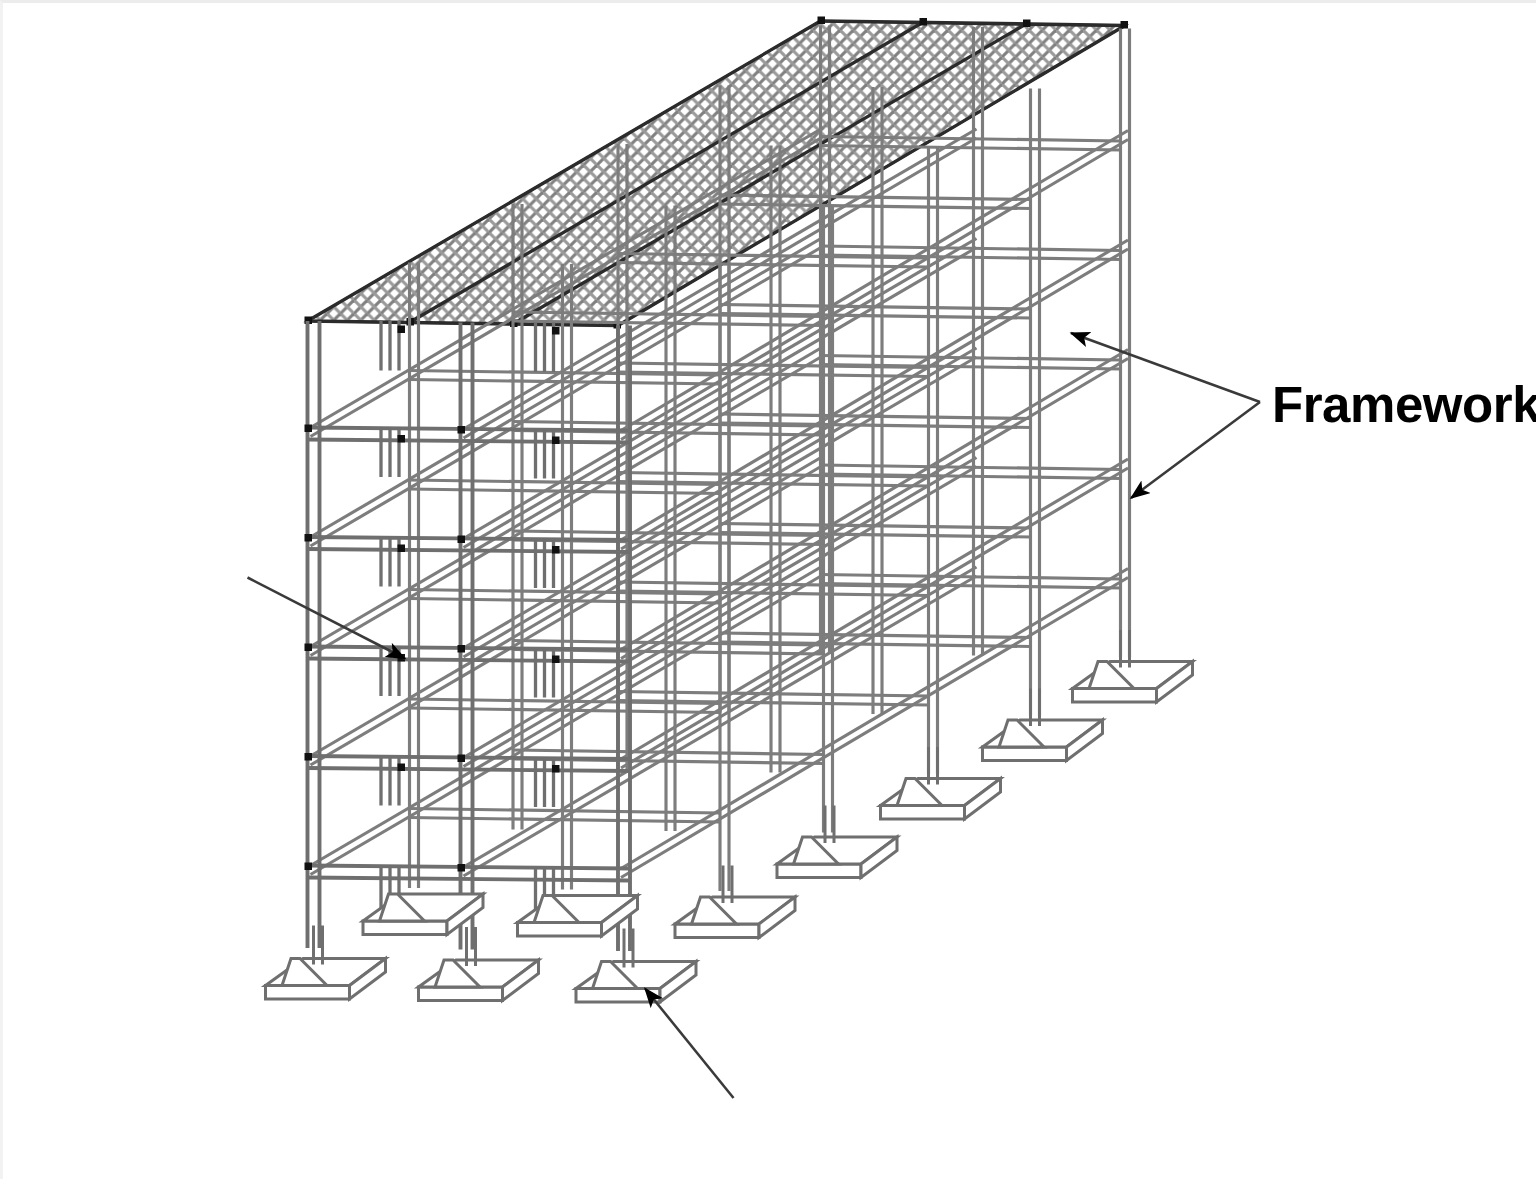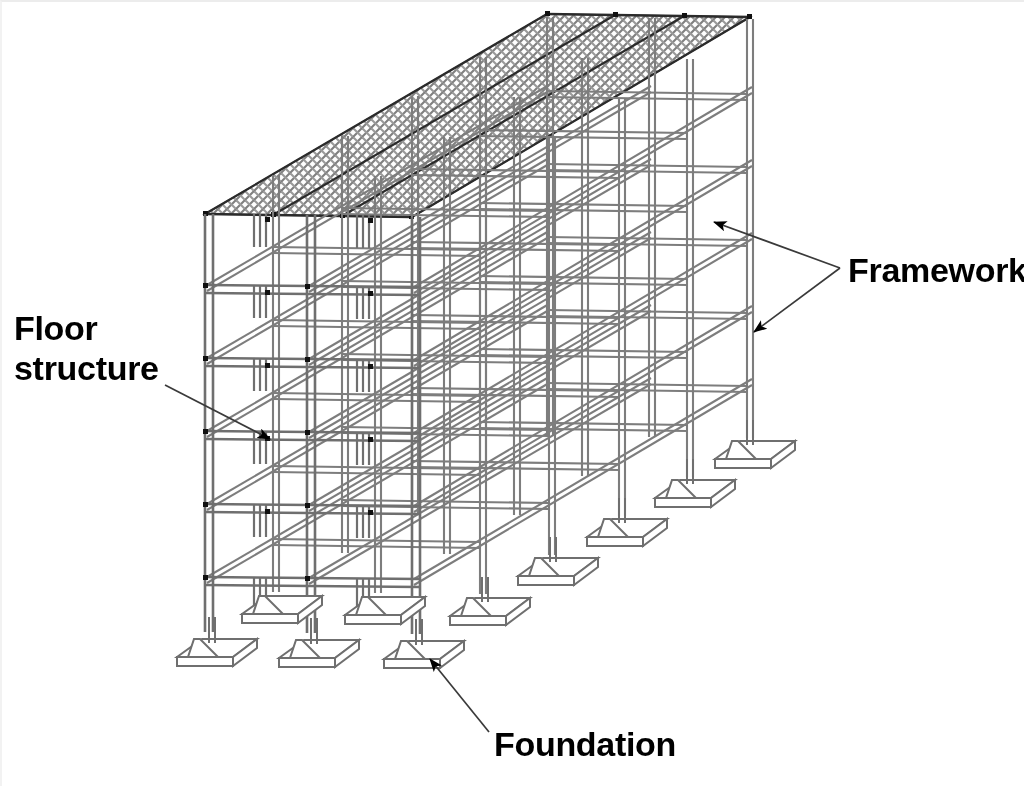--- a/index.html
+++ b/index.html
@@ -387,20 +387,17 @@
     </g>
 
     <g stroke="#3a3a3a" stroke-width="1.7" fill="none">
       <line x1="163" y1="383" x2="268" y2="437" marker-end="url(#arrowhead)"></line>
       <line x1="838" y1="266" x2="712" y2="220" marker-end="url(#arrowhead)"></line>
       <line x1="838" y1="266" x2="752" y2="330" marker-end="url(#arrowhead)"></line>
       <line x1="487" y1="730" x2="428" y2="657" marker-end="url(#arrowhead)"></line>
     </g>
   </svg>
 
-  <div class="lbl" id="label-floor">Floor
-structure</div>
 
   <div class="lbl" id="label-framework">Framework</div>
 
-  <div class="lbl" id="label-foundation">Foundation</div>
 
 </div>
 
 </body></html>

